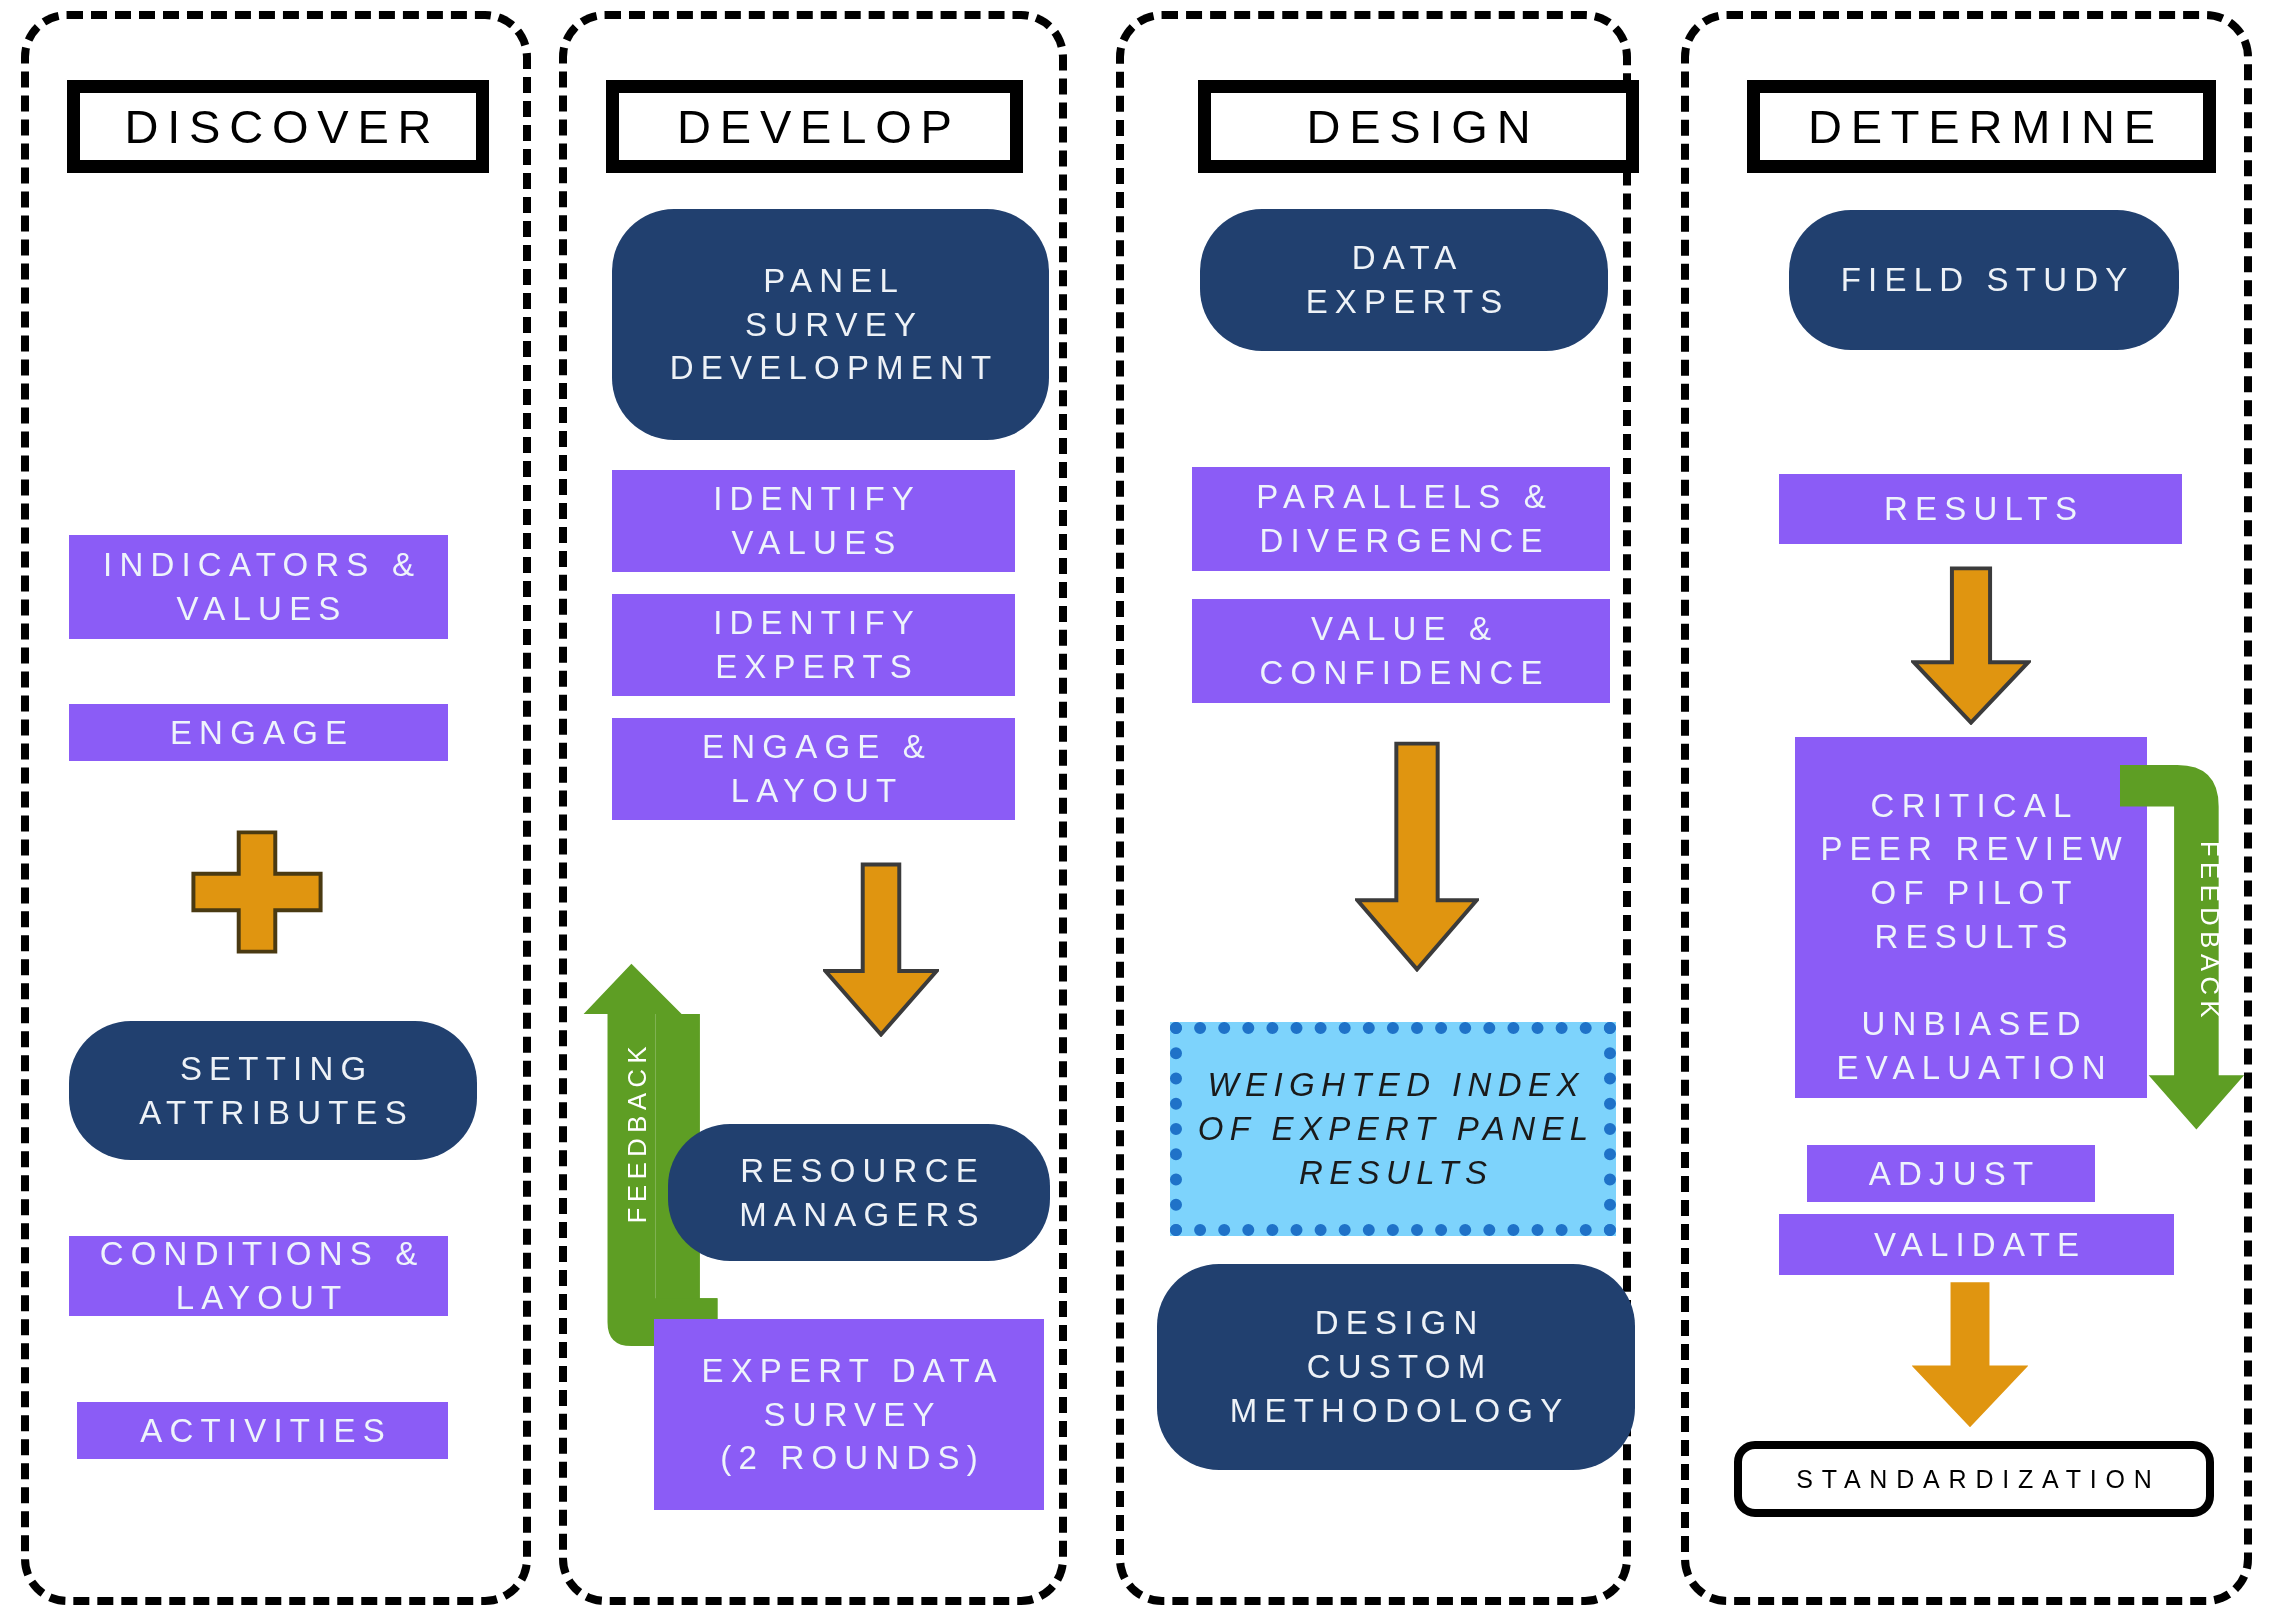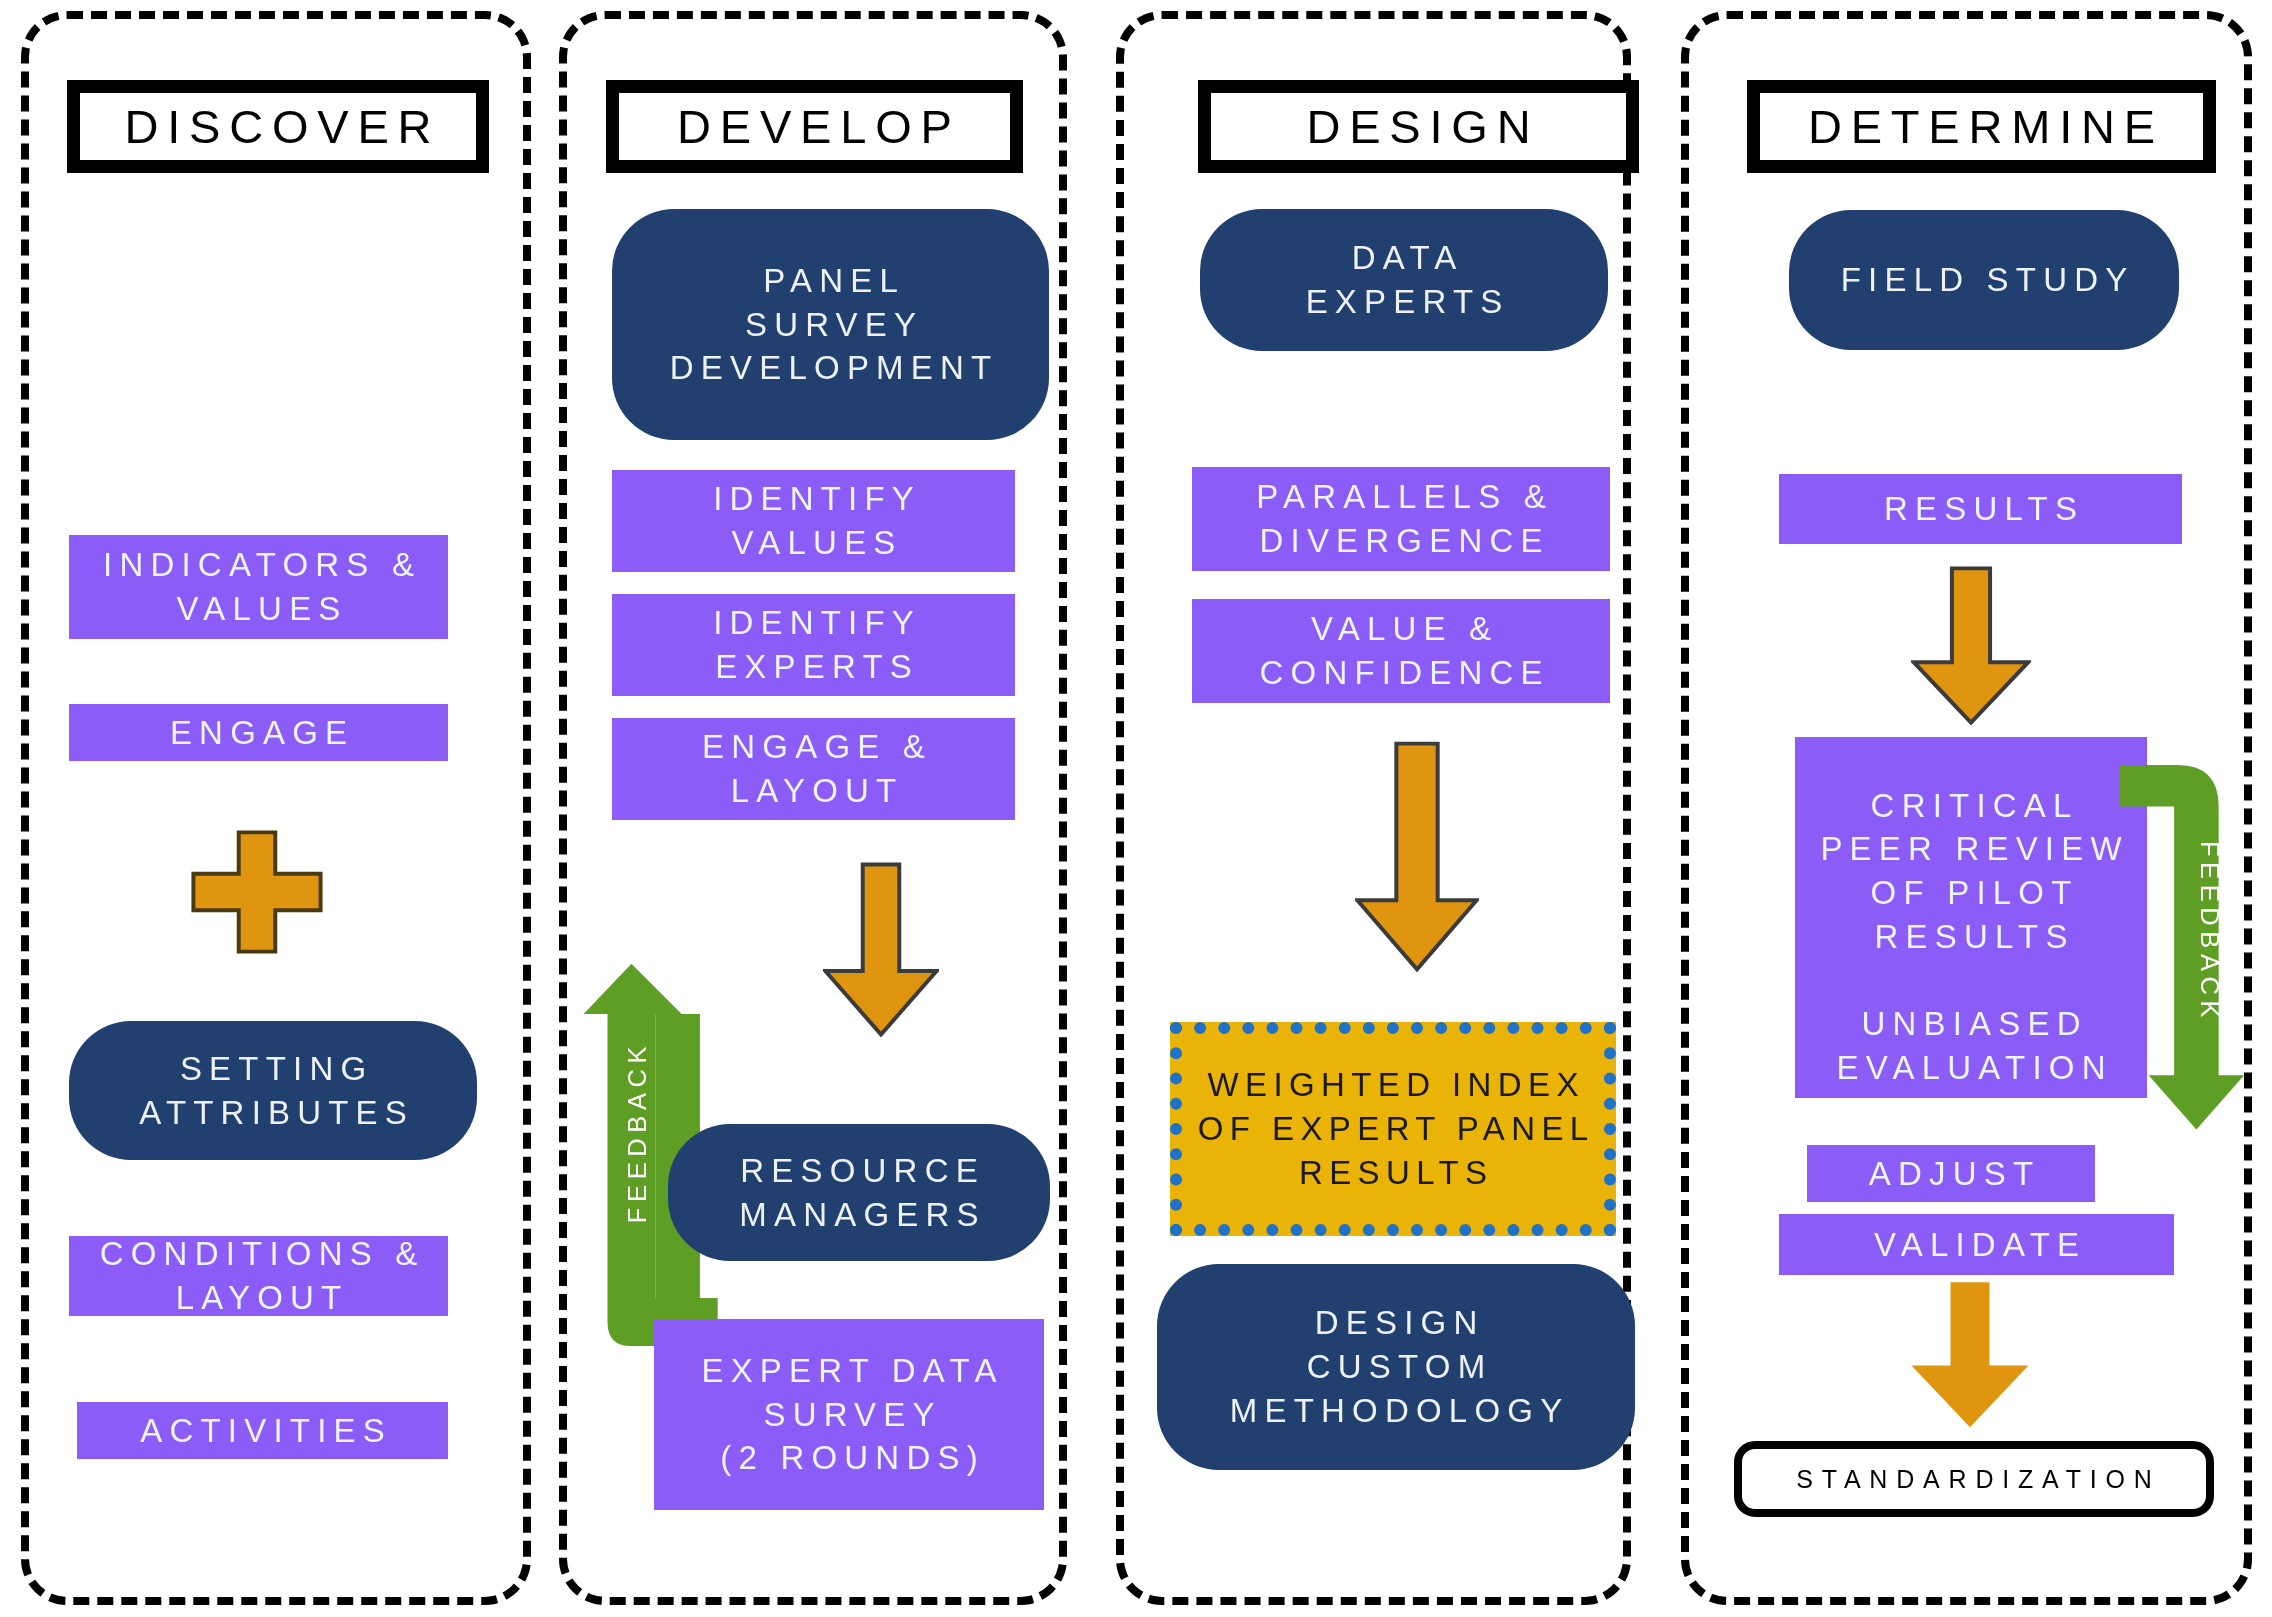--- a/index.html
+++ b/index.html
@@ -93,27 +93,28 @@
     font-size: 33px;
     letter-spacing: 7.2px;
     line-height: 1.32;
     text-indent: 7.2px;
     font-weight: 400;
   }
 
   
   .dotted-box {
     position: absolute;
-    background: #eab308;
+    background: #7dd3fc;
     border: 12px dotted #1F72C8;
     display: flex;
     align-items: center;
     justify-content: center;
     text-align: center;
     box-sizing: border-box;
+    font-style: italic;
   }
   .dotted-box .txt {
     color: #1a1a1a;
     font-size: 33px;
     letter-spacing: 6.4px;
     line-height: 1.34;
     text-indent: 6.4px;
   }
 
   

